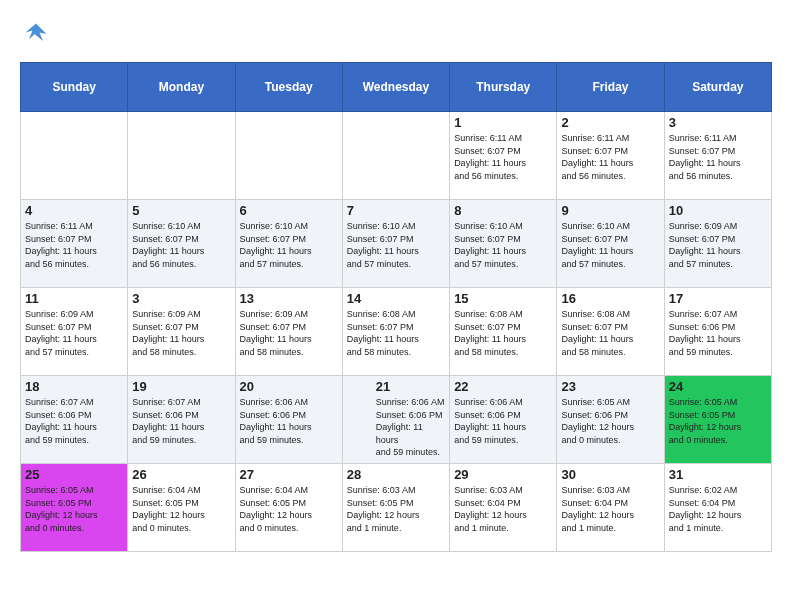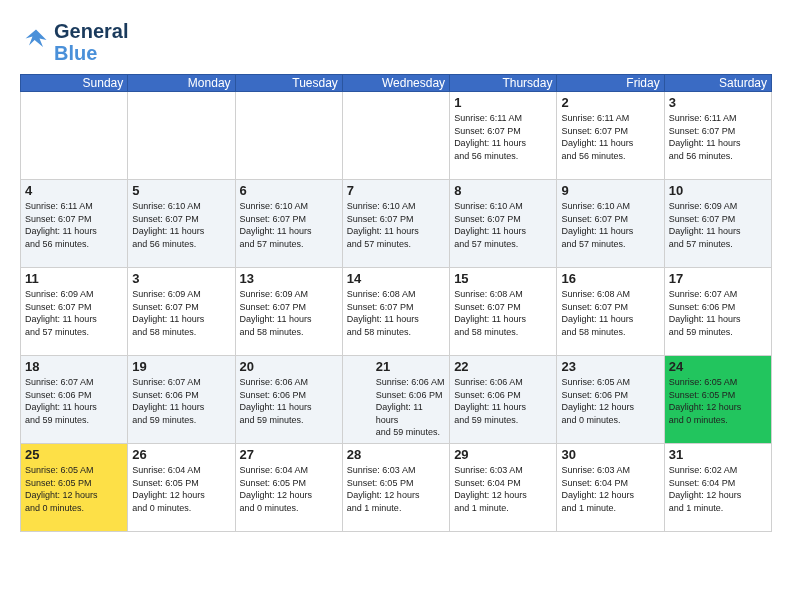--- a/index.html
+++ b/index.html
@@ -39,23 +39,23 @@
     }
     .calendar {
       width: 100%;
       border-collapse: collapse;
       border: 1px solid #ccc;
     }
     .calendar th {
       background: #3a6bc4;
       color: #fff;
       font-size: 12px;
-      font-weight: normal;
-      padding: 1px 4px;
-      text-align: right;
+      font-weight: bold;
+      padding: 17px 4px;
+      text-align: center;
       border: 1px solid #2a55a0;
     }
     .calendar td {
       vertical-align: top;
       border: 1px solid #d0d0d0;
       padding: 3px 4px;
       font-size: 9.5px;
       color: #222;
       width: calc(100% / 7);
       height: 88px;
@@ -84,24 +84,20 @@
   </style>
 </head>
 <body>
 
 <div class="header">
   <div class="logo">
     <div>
       <svg class="logo-bird" viewBox="0 0 40 40" xmlns="http://www.w3.org/2000/svg">
         <polygon points="20,5 35,20 25,18 30,30 18,20 10,28 15,15 5,18" fill="#4a90d9"></polygon>
       </svg>
-    </div>
-    <div style="margin-left:4px;">
-      <div style="font-size:20px;font-weight:bold;color:#1a3a5c;line-height:1.1;">General</div>
-      <div style="font-size:20px;font-weight:bold;color:#4a90d9;line-height:1.1;">Blue</div>
     </div>
   </div>
   <div class="title-block">
     <div class="main-title"></div>
     <div class="sub-title"></div>
   </div>
 </div>
 
 <table class="calendar">
   <thead>
@@ -290,21 +286,21 @@
         </td>
         <td style="background: #22c55e; margin-top: 12px;">
           <span class="day-num">24</span>
           <div class="day-info" style="white-space: pre-line;">Sunrise: 6:05 AM
 Sunset: 6:05 PM
 Daylight: 12 hours
 and 0 minutes.</div>
         </td>
       </tr>
       <tr>
-        <td style="background: #fde047;">
+        <td style="background: #d946ef;">
           <span class="day-num">25</span>
           <div class="day-info" style="white-space: pre-line;">Sunrise: 6:05 AM
 Sunset: 6:05 PM
 Daylight: 12 hours
 and 0 minutes.</div>
         </td>
         <td style="background: rgb(255, 255, 255); margin-left: 13px;">
           <span class="day-num">26</span>
           <div class="day-info" style="white-space: pre-line;">Sunrise: 6:04 AM
 Sunset: 6:05 PM

